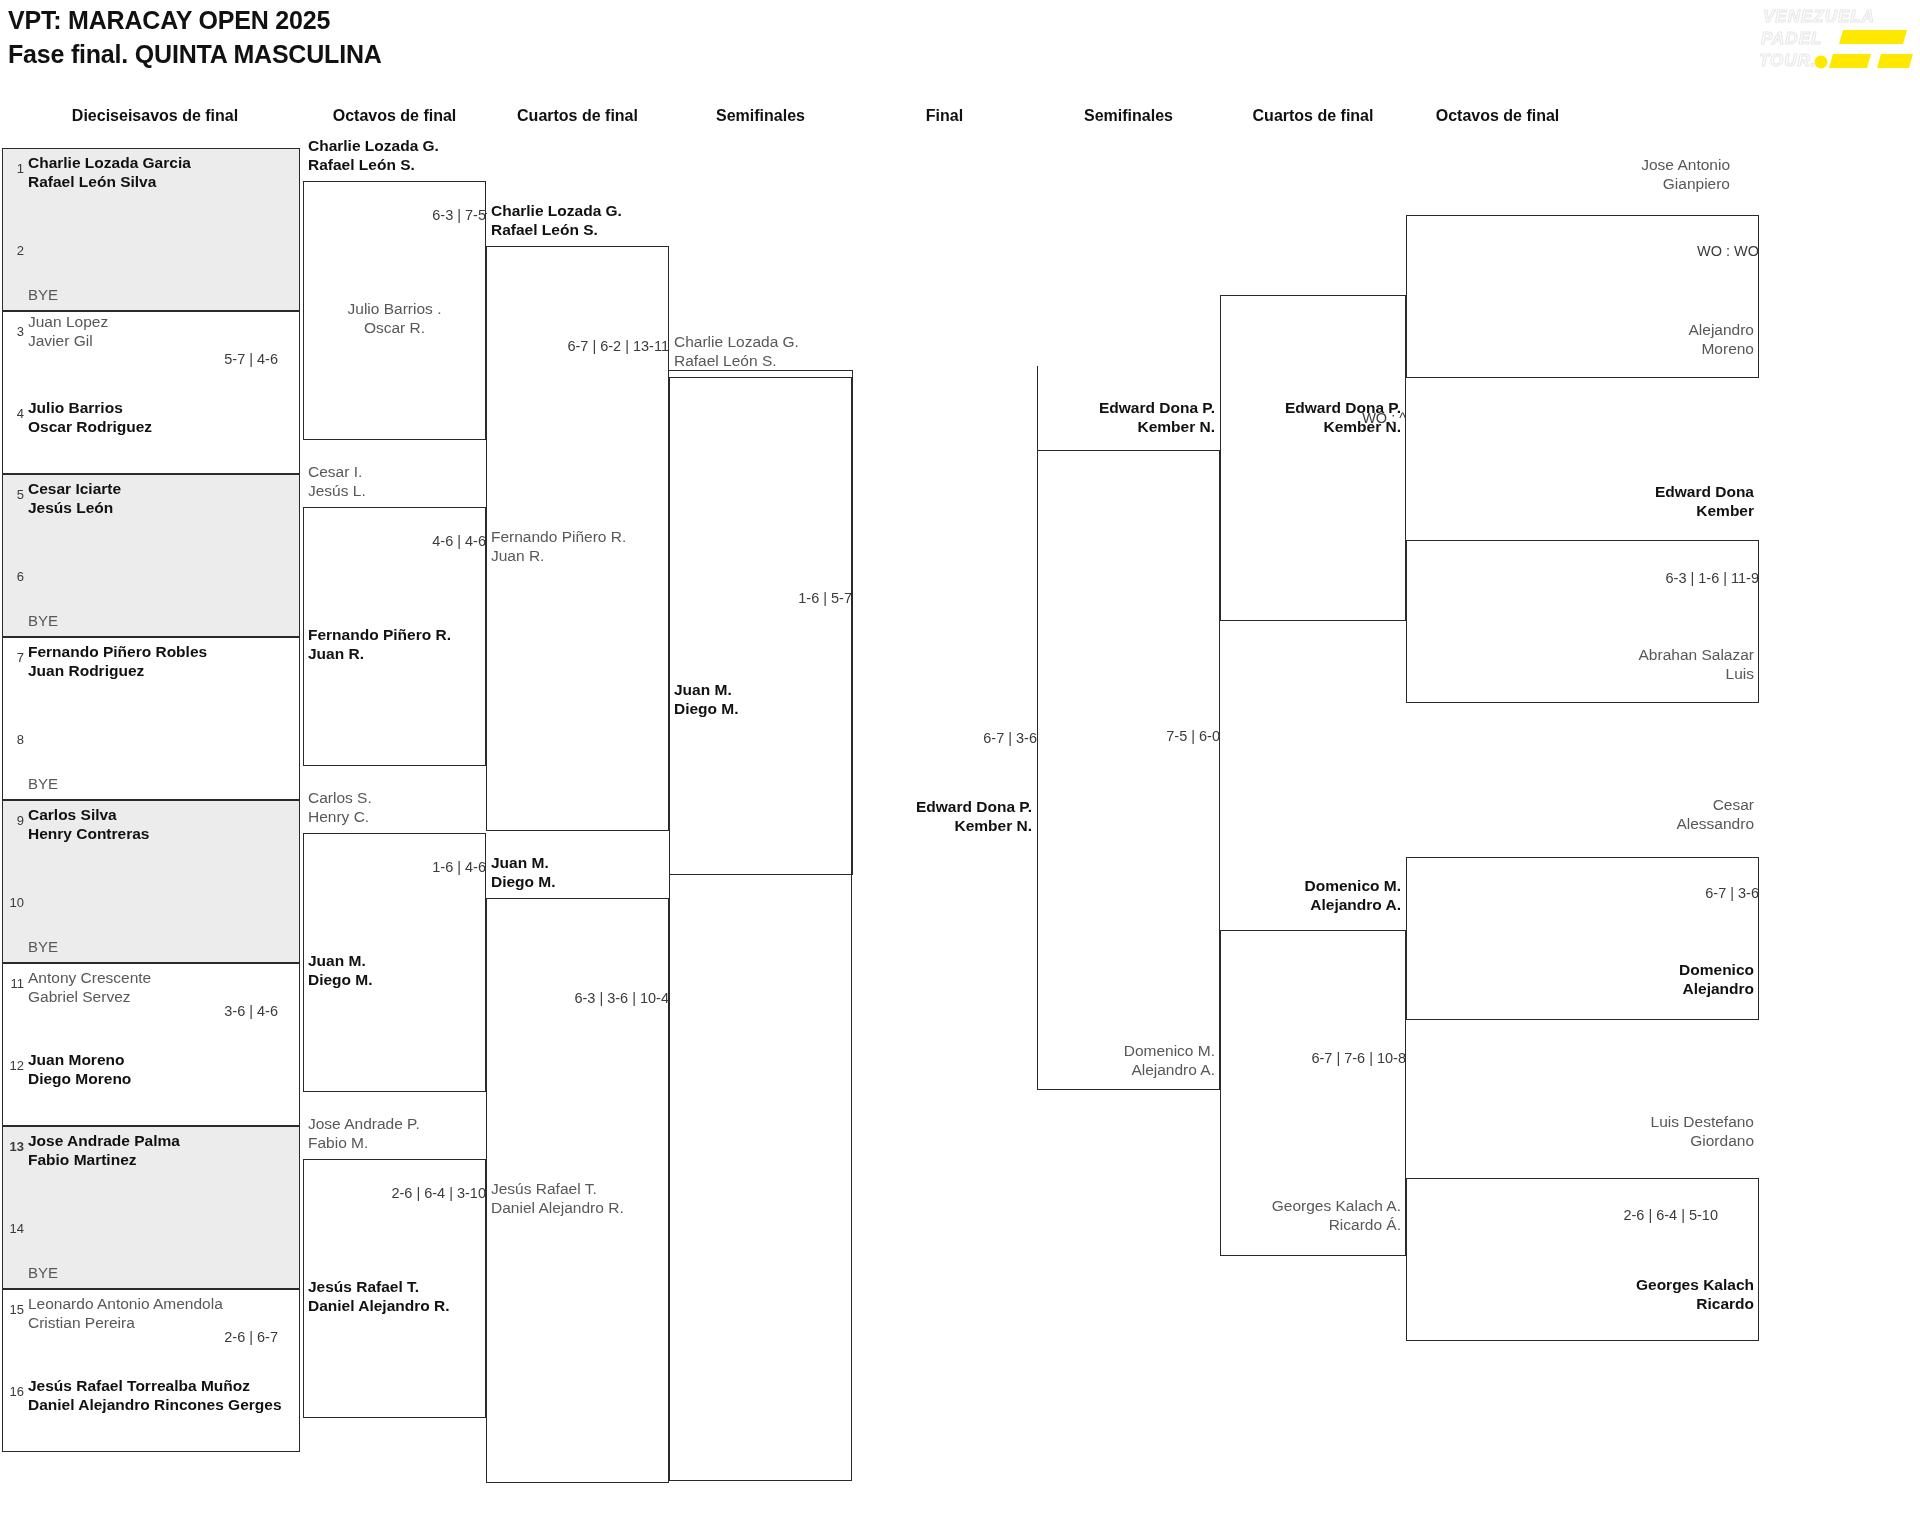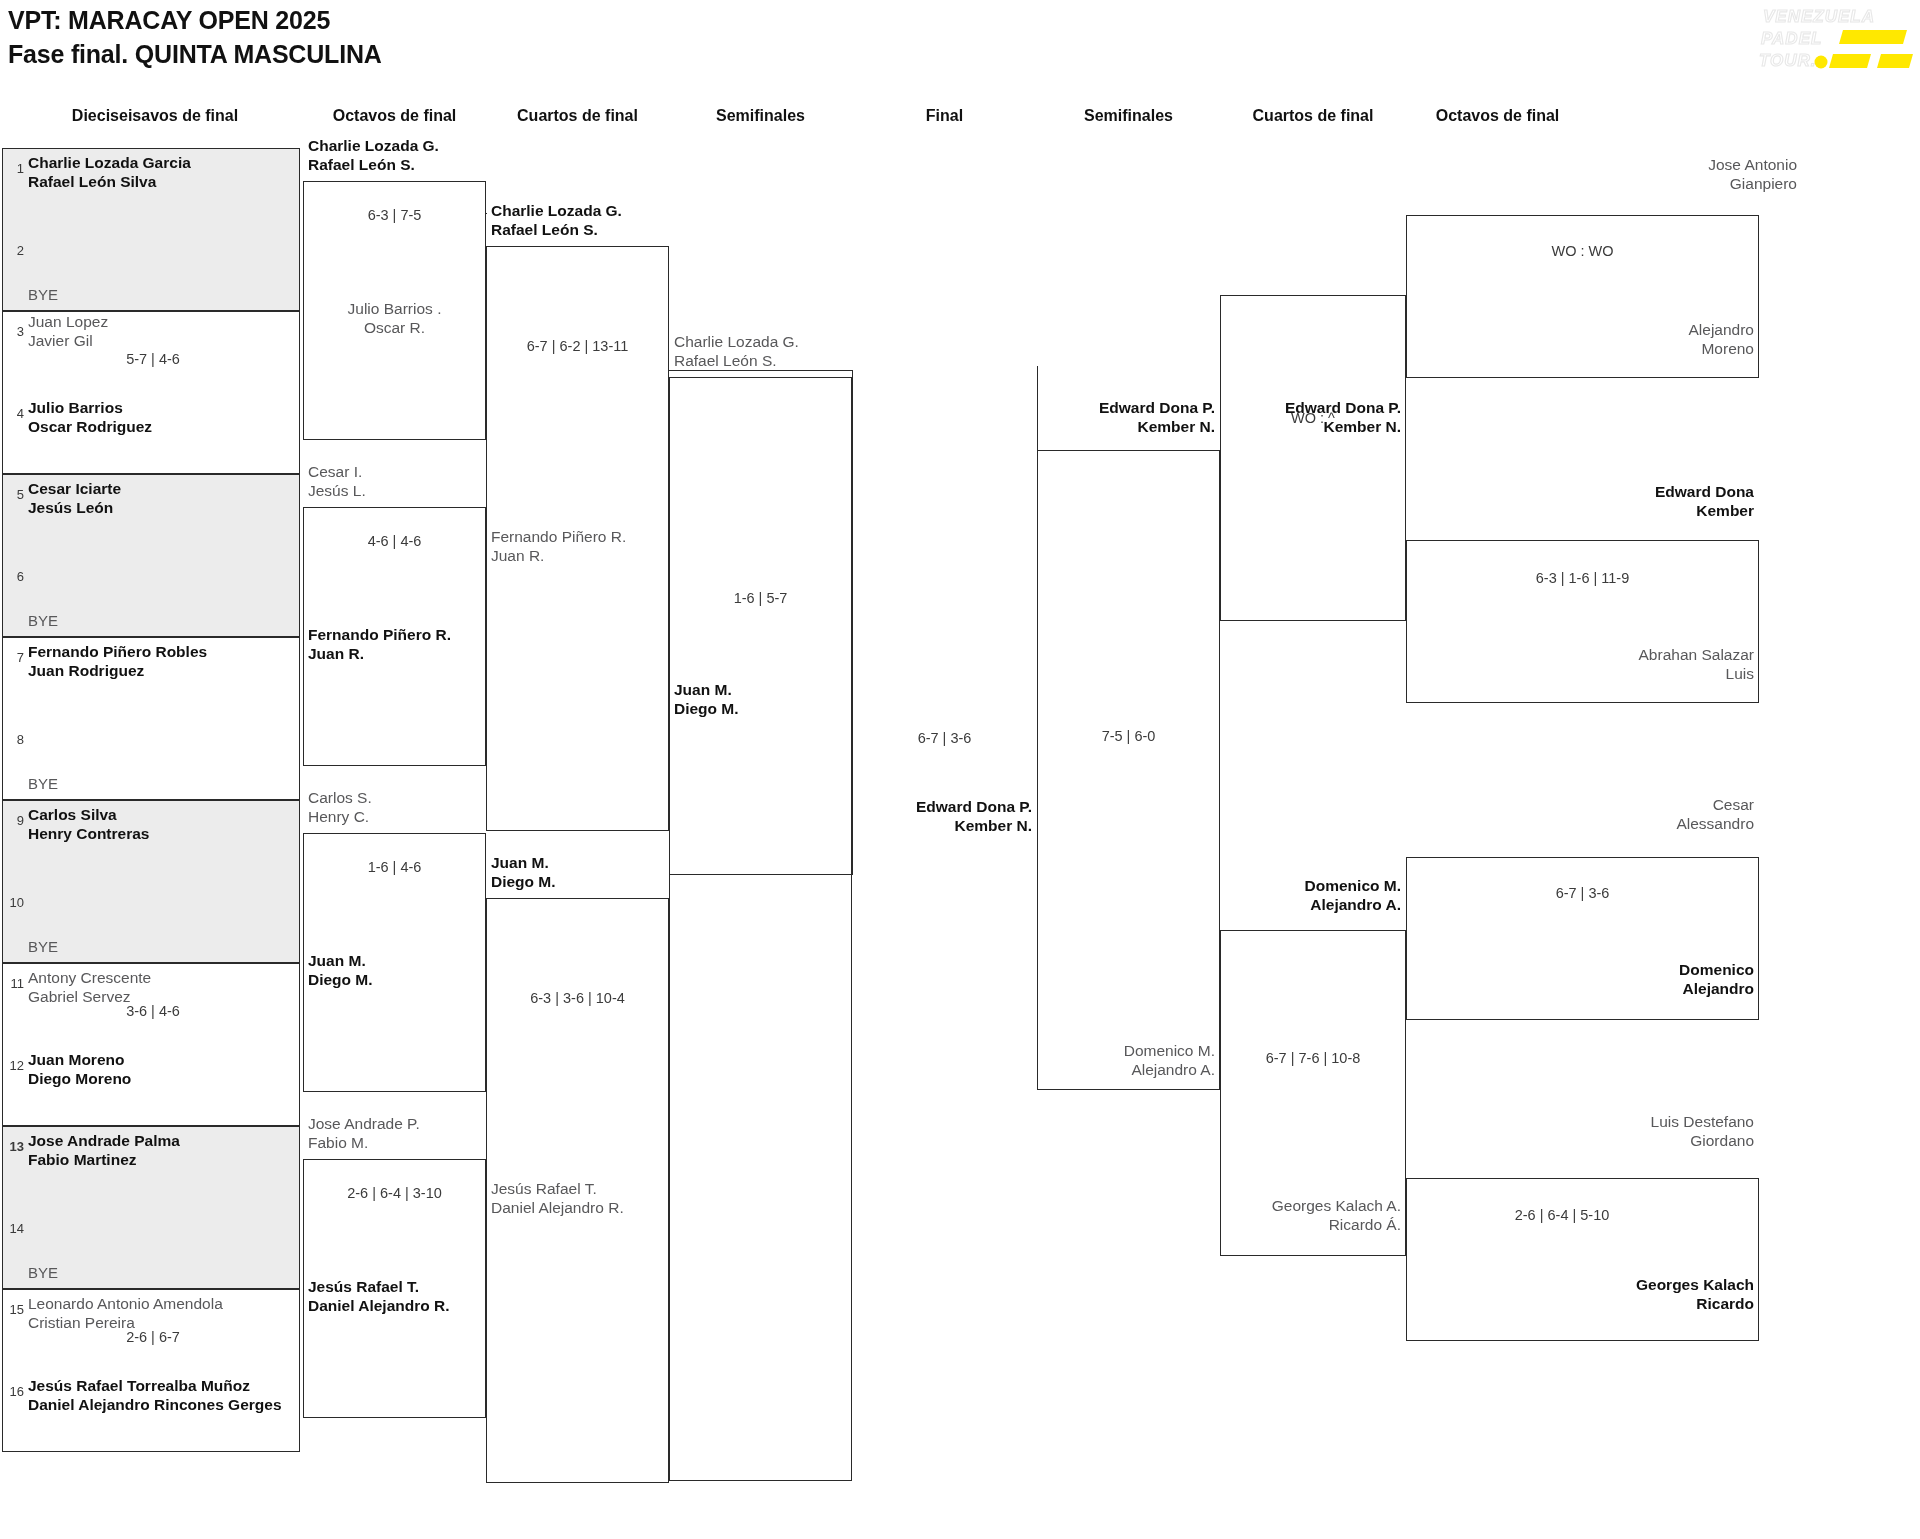--- a/index.html
+++ b/index.html
@@ -59,21 +59,21 @@
   .seednum {
     position:absolute;
     font-size:13px; color:#3a3a3a; text-align:right; width:18px;
     white-space:nowrap;
   }
   .byetext {
     position:absolute; font-size:15px; color:#58585a; white-space:nowrap;
   }
   .score {
     position:absolute; font-size:14.5px; color:#3b3b3b;
-    text-align:center; white-space:nowrap;
+    text-align:right; white-space:nowrap;
   }
   .vline { position:absolute; background:#2a2a2a; width:1px; }
   .hline { position:absolute; background:#2a2a2a; height:1px; }
 </style>
 </head>
 <body>
 
 <div id="header">
   <div id="title-line1">VPT: MARACAY OPEN 2025</div>
   <div id="title-line2">Fase final. QUINTA MASCULINA</div>
@@ -281,21 +281,21 @@
     <div class="team lose right" style="left: 1225px; top: 1196px; width: 176px;">
       <span class="l1">Georges Kalach A.</span>
       <span class="l2">Ricardo Á.</span>
     </div>
     <div class="score" style="left: 1220px; top: 410px; width: 186px;">WO : ^</div>
     <div class="score" style="left: 1220px; top: 1050px; width: 186px;">6-7 | 7-6 | 10-8</div>
     <div class="matchbox" style="left: 1406px; top: 215px; width: 353px; height: 163px;"></div>
     <div class="matchbox" style="left: 1406px; top: 540px; width: 353px; height: 163px;"></div>
     <div class="matchbox" style="left: 1406px; top: 857px; width: 353px; height: 163px;"></div>
     <div class="matchbox" style="left: 1406px; top: 1178px; width: 353px; height: 163px;"></div>
-    <div class="team lose right" style="left: 1454px; top: 155px; width: 343px;">
+    <div class="team lose right" style="left: 1387px; top: 155px; width: 343px;">
       <span class="l1">Jose Antonio</span>
       <span class="l2">Gianpiero</span>
     </div>
     <div class="team lose right" style="left: 1411px; top: 320px; width: 343px;">
       <span class="l1">Alejandro</span>
       <span class="l2">Moreno</span>
     </div>
     <div class="team win right" style="left: 1411px; top: 482px; width: 343px;">
       <span class="l1">Edward Dona</span>
       <span class="l2">Kember</span>

